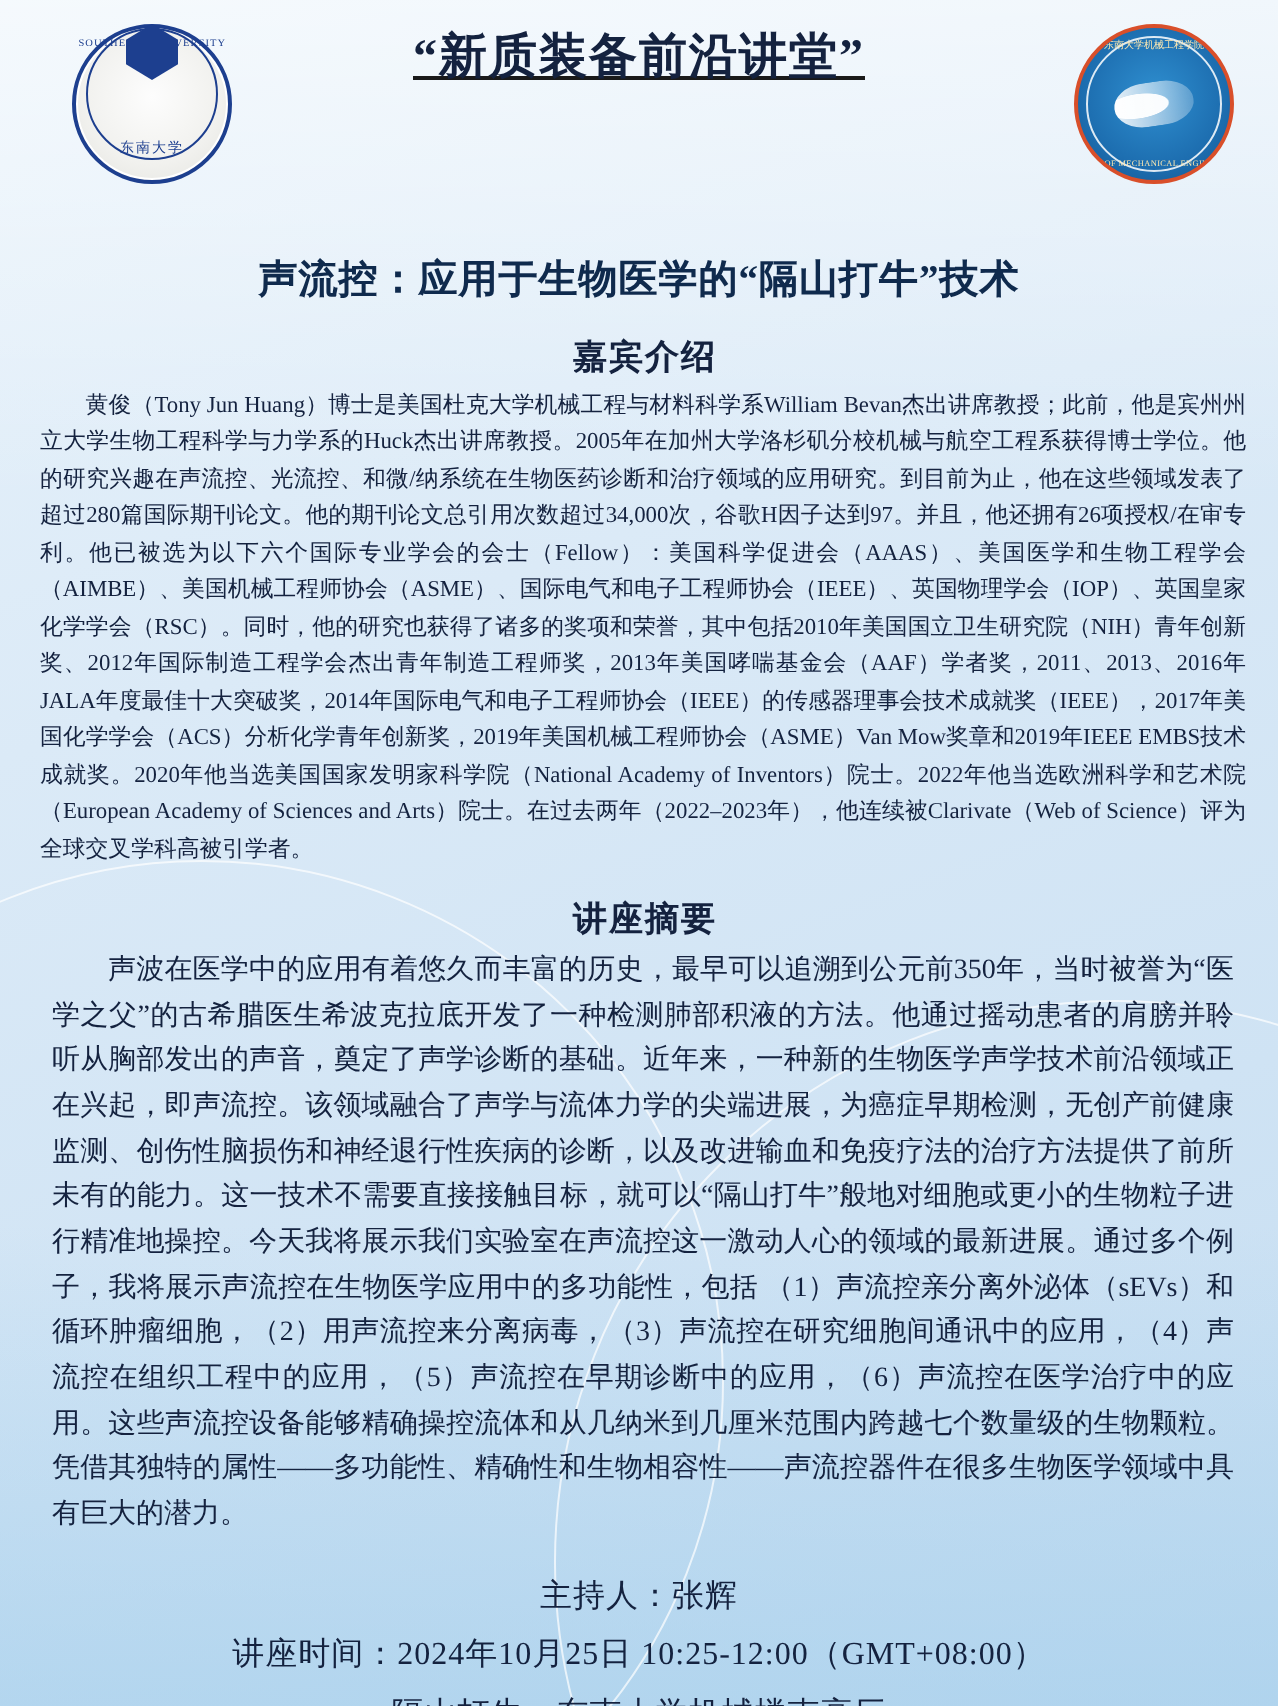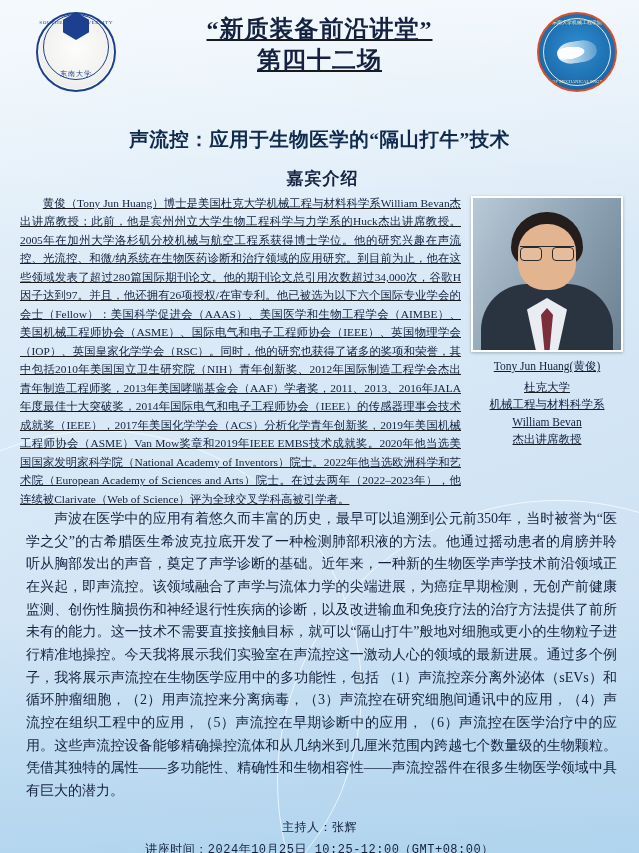--- a/index.html
+++ b/index.html
@@ -162,21 +162,20 @@
     font-weight: bold;
     color: #14223f;
     margin: 14px 0 4px 6px;
     letter-spacing: 1px;
     text-align: center;
   }
   .guest-wrap {
     display: flex;
     align-items: flex-start;
     gap: 10px;
-    text-decoration: underline;
   }
   .guest-text {
     flex: 1 1 auto;
     font-size: 11.4px;
     line-height: 1.62;
     text-align: justify;
     text-justify: inter-ideograph;
     text-indent: 2em;
     color: #14223f;
     padding-left: 4px;
@@ -280,24 +279,23 @@
     padding: 0 6px 0 10px;
   }
 
   
   .footer {
     margin-top: 14px;
     text-align: center;
     color: #14223f;
   }
   .footer div {
-    font-size: 12px;
+    font-size: 16px;
     line-height: 1.85;
     letter-spacing: 0.5px;
-    font-family: Liberation Mono, monospace;
   }
 </style>
 </head>
 <body>
 
 <div class="bg-wave w1"></div>
 <div class="bg-wave w2"></div>
 <div class="bg-arc" style="left:-160px; top:430px; width:520px; height:520px;"></div>
 <div class="bg-arc" style="right:-200px; top:500px; width:560px; height:560px;"></div>
 
@@ -313,48 +311,32 @@
 
     <div class="logo-right">
       <div class="r-ring"></div>
       <div class="r-text-top">东南大学机械工程学院</div>
       <div class="r-mark"></div>
       <div class="r-text-bottom">SCHOOL OF MECHANICAL ENGINEERING</div>
     </div>
 
     <div class="title-block">
       <div class="title-main">“新质装备前沿讲堂”</div>
-      <div class="title-sub">第四十二场</div>
     </div>
   </div>
 
   <div class="topic">声流控：应用于生物医学的“隔山打牛”技术</div>
 
   <div class="section-heading">嘉宾介绍</div>
 
   <div class="guest-wrap">
     <div class="guest-text">黄俊（Tony Jun Huang）博士是美国杜克大学机械工程与材料科学系William Bevan杰出讲席教授；此前，他是宾州州立大学生物工程科学与力学系的Huck杰出讲席教授。2005年在加州大学洛杉矶分校机械与航空工程系获得博士学位。他的研究兴趣在声流控、光流控、和微/纳系统在生物医药诊断和治疗领域的应用研究。到目前为止，他在这些领域发表了超过280篇国际期刊论文。他的期刊论文总引用次数超过34,000次，谷歌H因子达到97。并且，他还拥有26项授权/在审专利。他已被选为以下六个国际专业学会的会士（Fellow）：美国科学促进会（AAAS）、美国医学和生物工程学会（AIMBE）、美国机械工程师协会（ASME）、国际电气和电子工程师协会（IEEE）、英国物理学会（IOP）、英国皇家化学学会（RSC）。同时，他的研究也获得了诸多的奖项和荣誉，其中包括2010年美国国立卫生研究院（NIH）青年创新奖、2012年国际制造工程学会杰出青年制造工程师奖，2013年美国哮喘基金会（AAF）学者奖，2011、2013、2016年JALA年度最佳十大突破奖，2014年国际电气和电子工程师协会（IEEE）的传感器理事会技术成就奖（IEEE），2017年美国化学学会（ACS）分析化学青年创新奖，2019年美国机械工程师协会（ASME）Van Mow奖章和2019年IEEE EMBS技术成就奖。2020年他当选美国国家发明家科学院（National Academy of Inventors）院士。2022年他当选欧洲科学和艺术院（European Academy of Sciences and Arts）院士。在过去两年（2022–2023年），他连续被Clarivate（Web of Science）评为全球交叉学科高被引学者。</div>
-    <div class="guest-side">
-      <div class="portrait">
-        <div class="p-bg"></div>
-        <div class="p-body"></div>
-        <div class="p-shirt"></div>
-        <div class="p-tie"></div>
-        <div class="p-hair"></div>
-        <div class="p-face"></div>
-        <div class="p-glasses"></div>
-      </div>
-      <div class="guest-caption-name">Tony Jun Huang(黄俊)</div>
-      <div class="guest-caption-lines" style="white-space: pre-line;">杜克大学
-机械工程与材料科学系
-William Bevan
-杰出讲席教授</div>
-    </div>
   </div>
 
+  <div class="section-heading">讲座摘要</div>
   <div class="abstract-text">声波在医学中的应用有着悠久而丰富的历史，最早可以追溯到公元前350年，当时被誉为“医学之父”的古希腊医生希波克拉底开发了一种检测肺部积液的方法。他通过摇动患者的肩膀并聆听从胸部发出的声音，奠定了声学诊断的基础。近年来，一种新的生物医学声学技术前沿领域正在兴起，即声流控。该领域融合了声学与流体力学的尖端进展，为癌症早期检测，无创产前健康监测、创伤性脑损伤和神经退行性疾病的诊断，以及改进输血和免疫疗法的治疗方法提供了前所未有的能力。这一技术不需要直接接触目标，就可以“隔山打牛”般地对细胞或更小的生物粒子进行精准地操控。今天我将展示我们实验室在声流控这一激动人心的领域的最新进展。通过多个例子，我将展示声流控在生物医学应用中的多功能性，包括 （1）声流控亲分离外泌体（sEVs）和循环肿瘤细胞，（2）用声流控来分离病毒，（3）声流控在研究细胞间通讯中的应用，（4）声流控在组织工程中的应用，（5）声流控在早期诊断中的应用，（6）声流控在医学治疗中的应用。这些声流控设备能够精确操控流体和从几纳米到几厘米范围内跨越七个数量级的生物颗粒。凭借其独特的属性——多功能性、精确性和生物相容性——声流控器件在很多生物医学领域中具有巨大的潜力。</div>
 
   <div class="footer">
     <div>主持人：张辉</div>
     <div>讲座时间：2024年10月25日 10:25-12:00（GMT+08:00）</div>
     <div>隔山打牛：东南大学机械楼南高厅</div>
     <div>到目前为止：东南大学机械工程学院</div>
   </div>
 
 </div>

